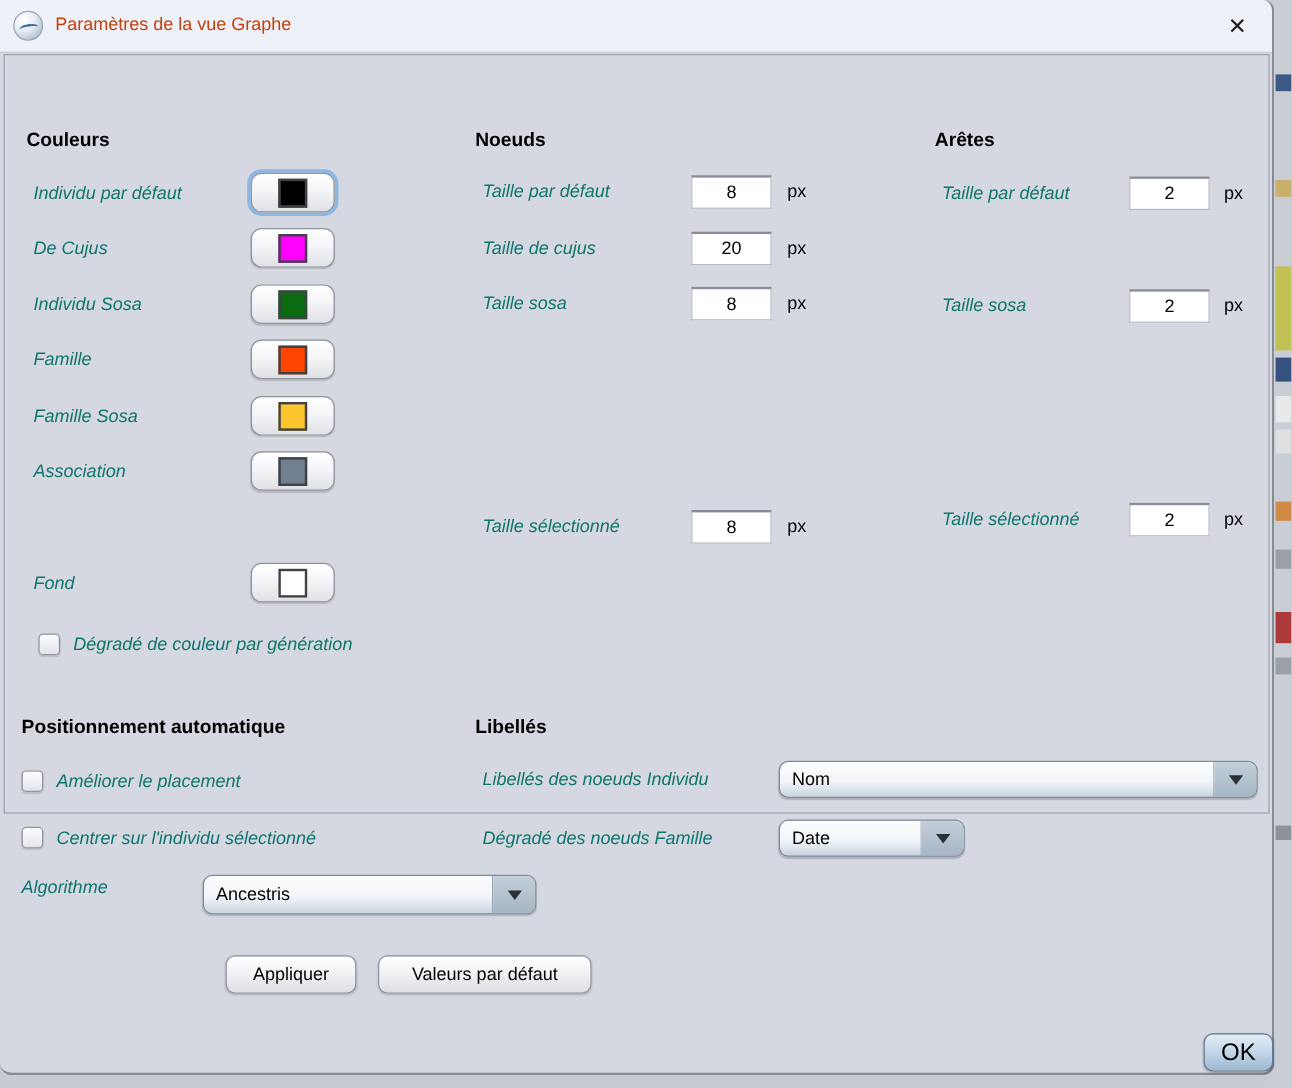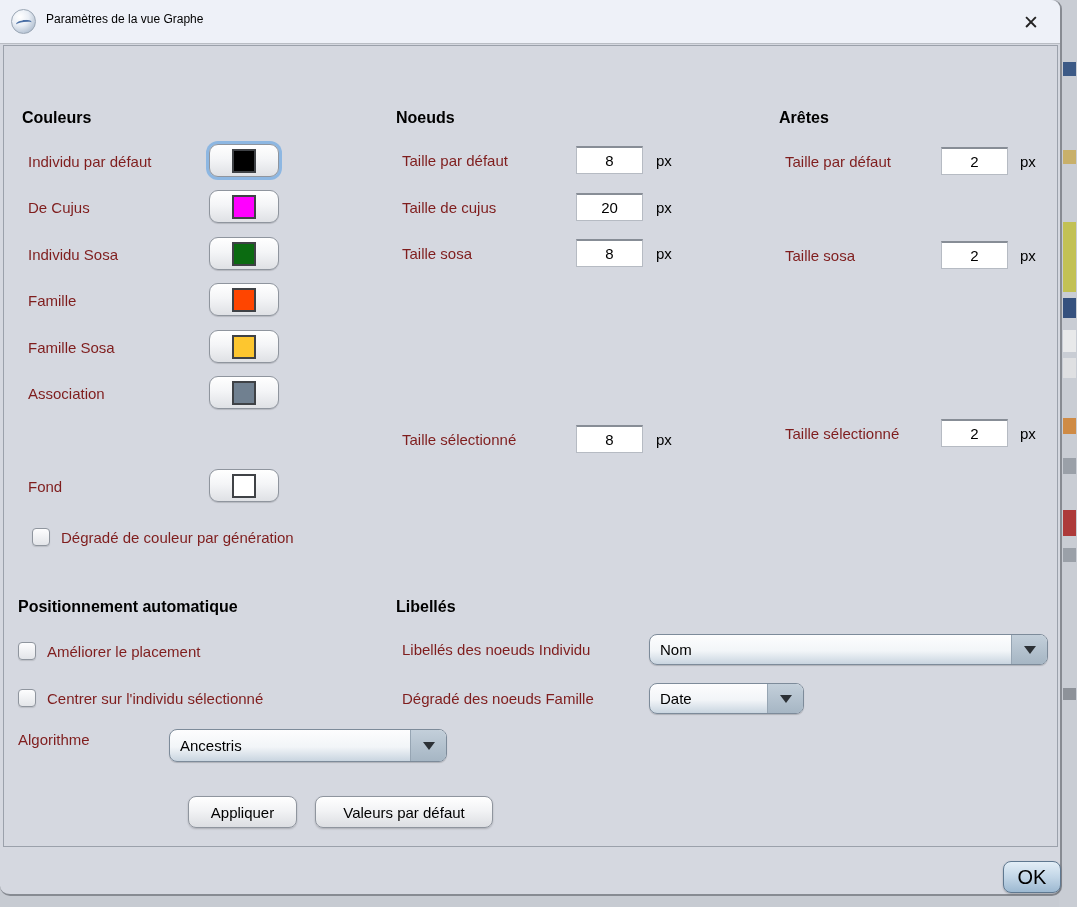--- a/index.html
+++ b/index.html
@@ -15,32 +15,32 @@
     background:#d5d8e0; border-right:2px solid #878b92; border-bottom:2px solid #878b92;
     border-radius:0 9px 10px 10px; }
 
   .titlebar { position:absolute; left:0; top:0; width:100%; height:44px;
     background:#eef1f8; border-bottom:1px solid #b9bdc4; border-radius:0 9px 0 0; }
   .app-icon { position:absolute; left:11px; top:9px; width:25px; height:25px; border-radius:50%;
     background:radial-gradient(circle at 35% 30%, #ffffff 0%, #e9eef5 40%, #b9c6d6 75%, #8fa3b8 100%);
     border:1px solid #9aa6b4; }
   .app-icon::after { content:""; position:absolute; left:4px; top:10px; width:16px; height:5px;
     border-radius:50%; border-top:2px solid #4a6fa5; transform:rotate(-8deg); }
-  .title-text { position:absolute; left:46px; top:12px; font-size:12px; color:#000000;text-align:right; }
+  .title-text { position:absolute; left:46px; top:12px; font-size:15px; color:#c2410c;text-align:right; }
   .close-btn { position:absolute; right:14px; top:9px; width:30px; height:26px;
     display:flex; align-items:center; justify-content:center;
     font-size:19px; font-weight:300; color:#222; cursor:default; }
 
   
-  .panel { position:absolute; left:3px; top:45px; width:1055px; height:802px;
+  .panel { position:absolute; left:3px; top:45px; width:1055px; height:633px;
     background:#d5d8e0; border:1px solid #9ba1ab; }
 
   .heading { position:absolute; font-size:16px; font-weight:bold; color:#000; }
 
-  .lbl { font-size:15px; color:#7f1d1d; white-space:nowrap; }
+  .lbl { font-size:15px; color:#0f766e; white-space:nowrap;font-style:italic; }
 
   
   .color-row { position:absolute; left:0; width:100%; height:33px; }
   .color-row .lbl { position:absolute; left:24px; top:50%; transform:translateY(-50%); }
   .swatch-btn { position:absolute; left:205px; top:0; width:70px; height:33px;
     border:1px solid #8f959e; border-radius:9px;
     background:linear-gradient(180deg,#ffffff 0%,#f4f5f7 45%,#dfe1e5 100%);
     display:flex; align-items:center; justify-content:center; cursor:default;
     box-shadow:0 1px 1px rgba(0,0,0,0.15); }
   .swatch-btn.focused { box-shadow:0 0 0 3px #8db7e2; }

